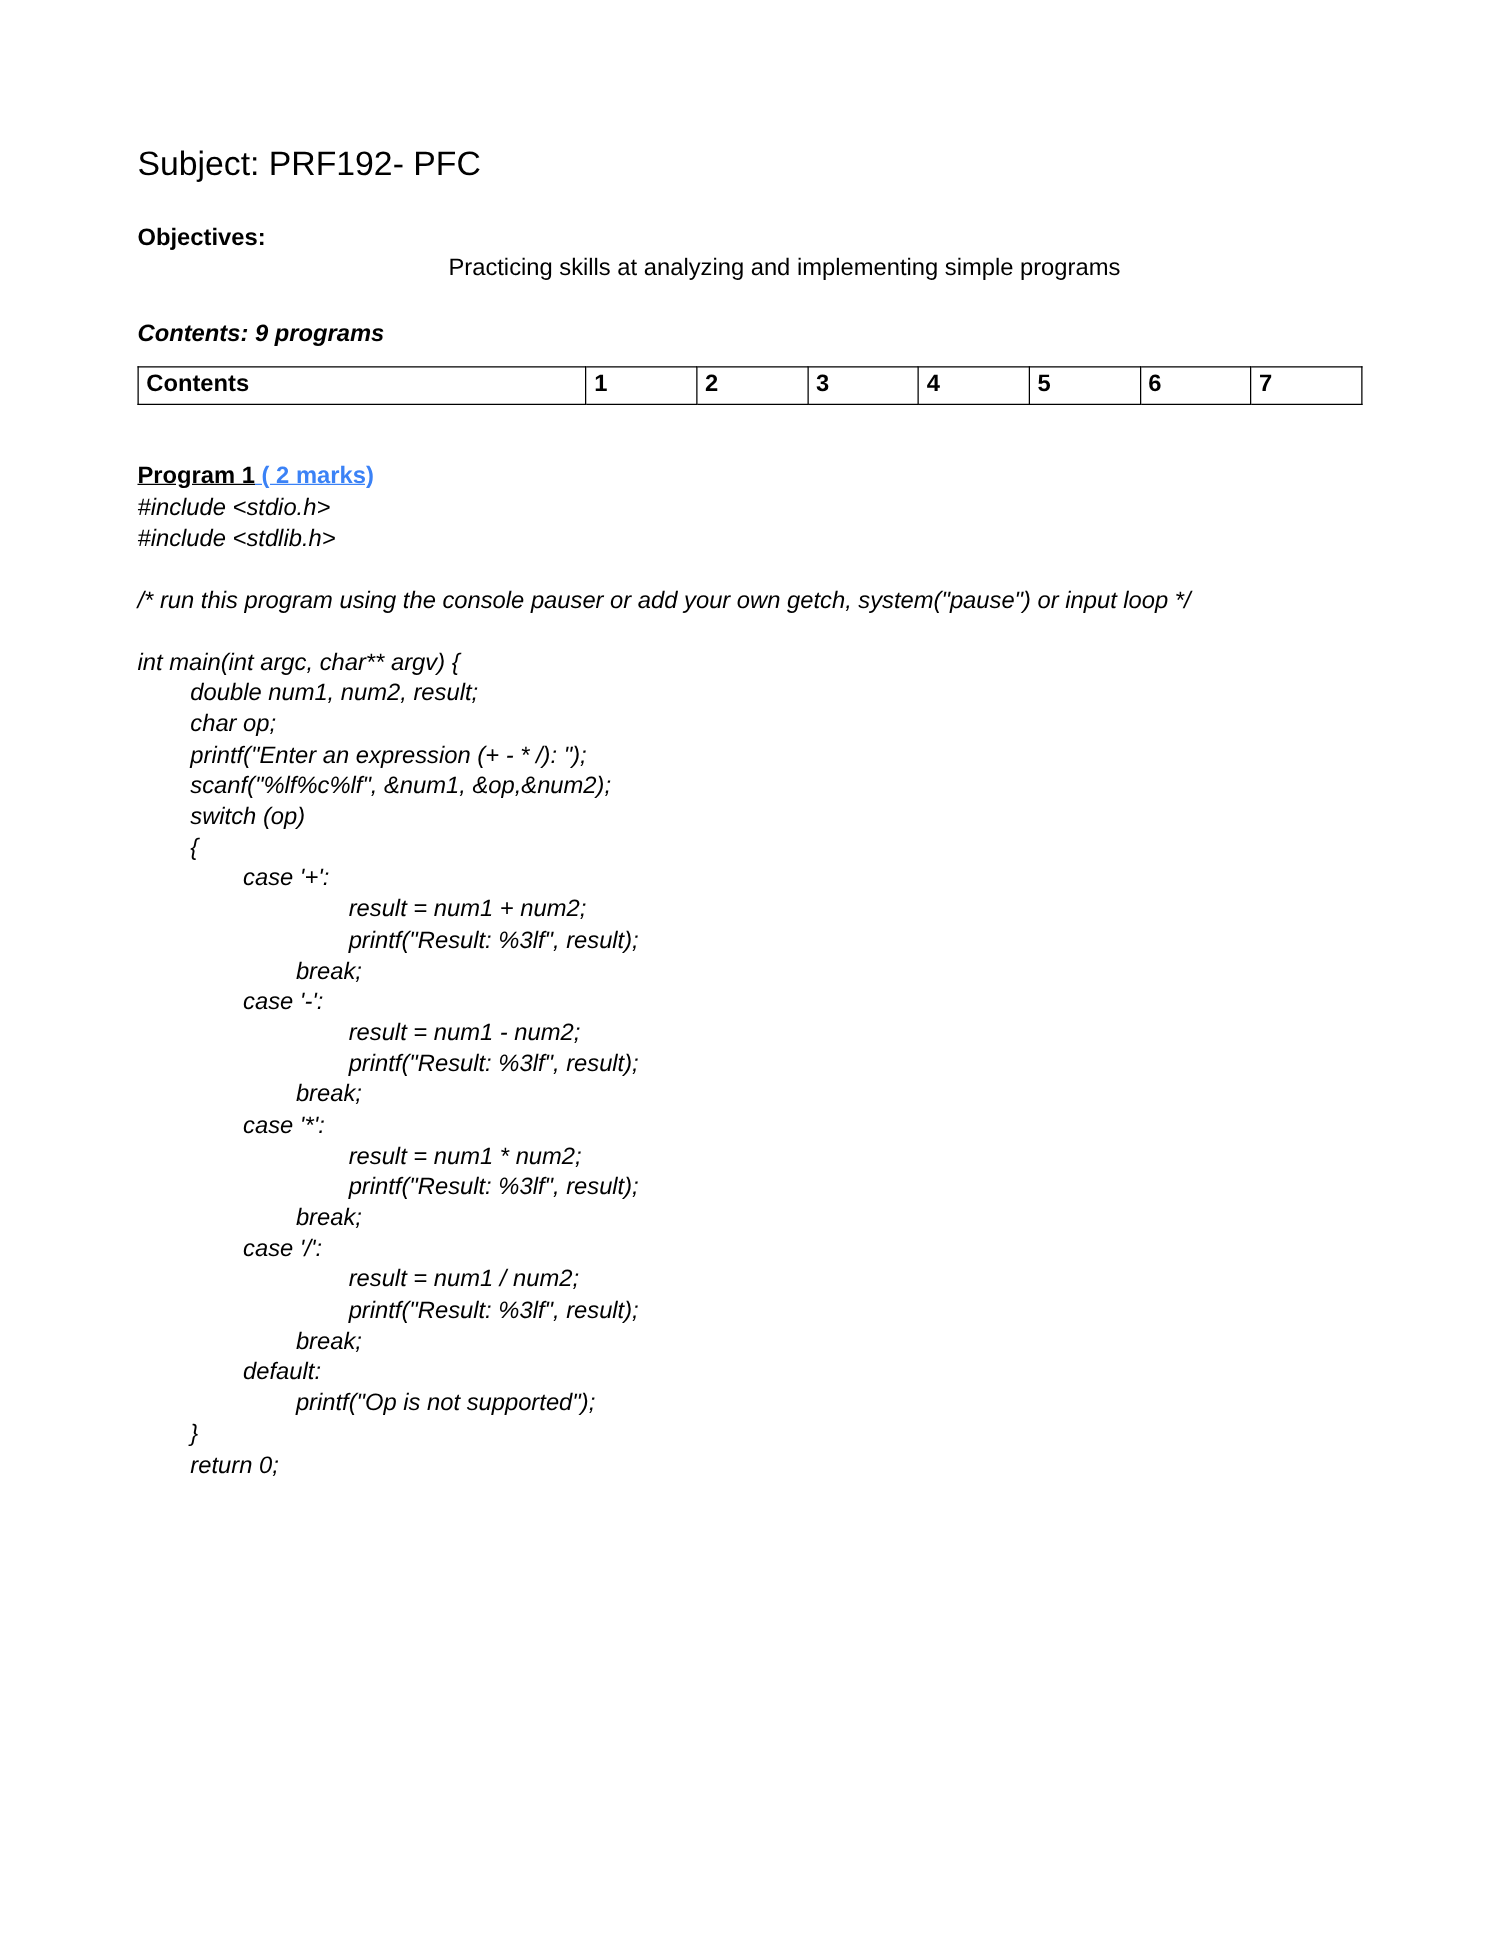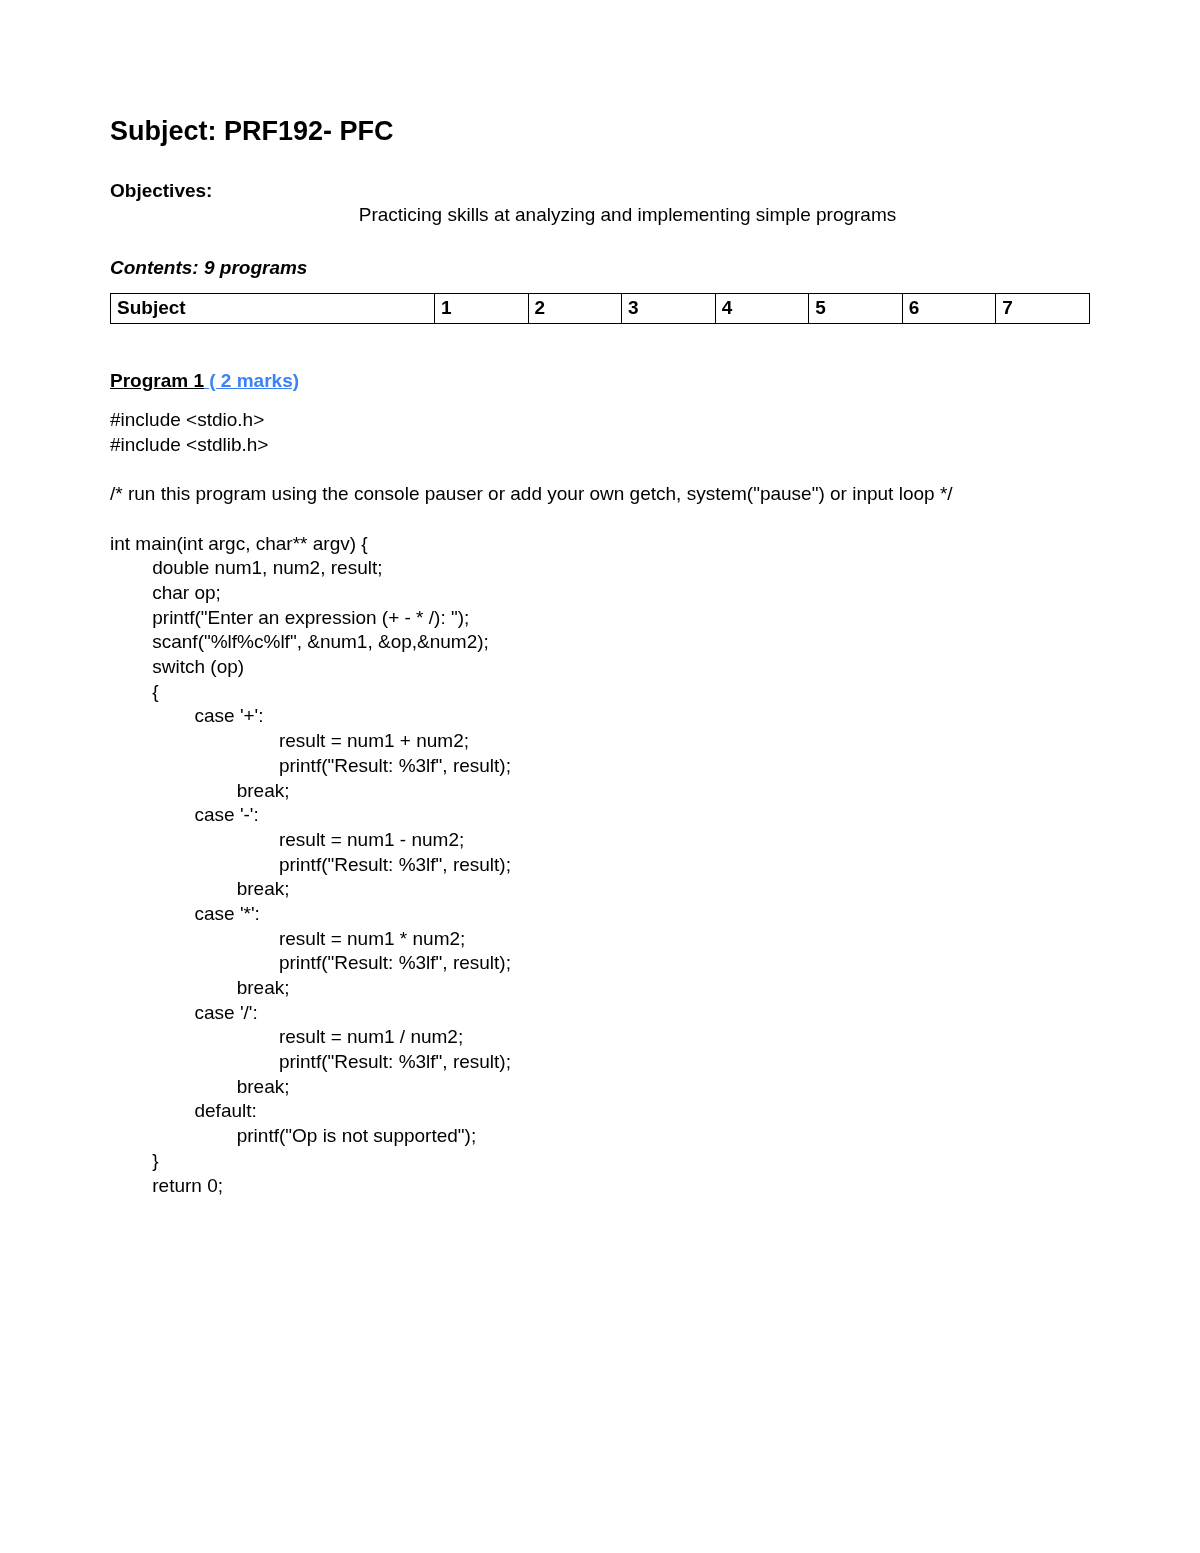--- a/index.html
+++ b/index.html
@@ -7,21 +7,21 @@
     font-size: 19px;
     line-height: 1.3;
     color: #000;
     background: #fff;
     margin: 0;
     padding: 115px 110px 60px 110px;
     width: 1200px;
     box-sizing: border-box;
   }
   .title {
-    font-weight: bold;
+    font-weight: normal;
     font-size: 27px;
     line-height: 1.25;
     margin-bottom: 30px;
   }
   .section-head {
     font-weight: bold;
   }
   .indent {
     margin-left: 55px;
     text-align: center;
@@ -60,40 +60,41 @@
     font-weight: bold;
   }
   .red {
     color: #3b82f6;
   }
   .code {
     white-space: pre;
     font-family: Arial, Helvetica, sans-serif;
     tab-size: 8;
     -moz-tab-size: 8;
-    margin-top: 15px;
+    margin-top: 2px;
     line-height: 1.3;
+    font-style: italic;
   }
 </style>
 </head>
 <body>
 
 <div class="title">
   <div>Subject: PRF192- PFC</div>
 </div>
 
 <div class="section-head">Objectives:</div>
 <div class="indent">Practicing skills at analyzing and implementing simple programs</div>
 
 <div class="contents">Contents: 9 programs</div>
 
 <table>
   <tbody>
       <tr>
-    <th>Subject</th>
+    <th>Contents</th>
     <th>1</th>
     <th>2</th>
     <th>3</th>
     <th>4</th>
     <th>5</th>
     <th>6</th>
     <th>7</th>
   </tr>
 </tbody>
   </table>

